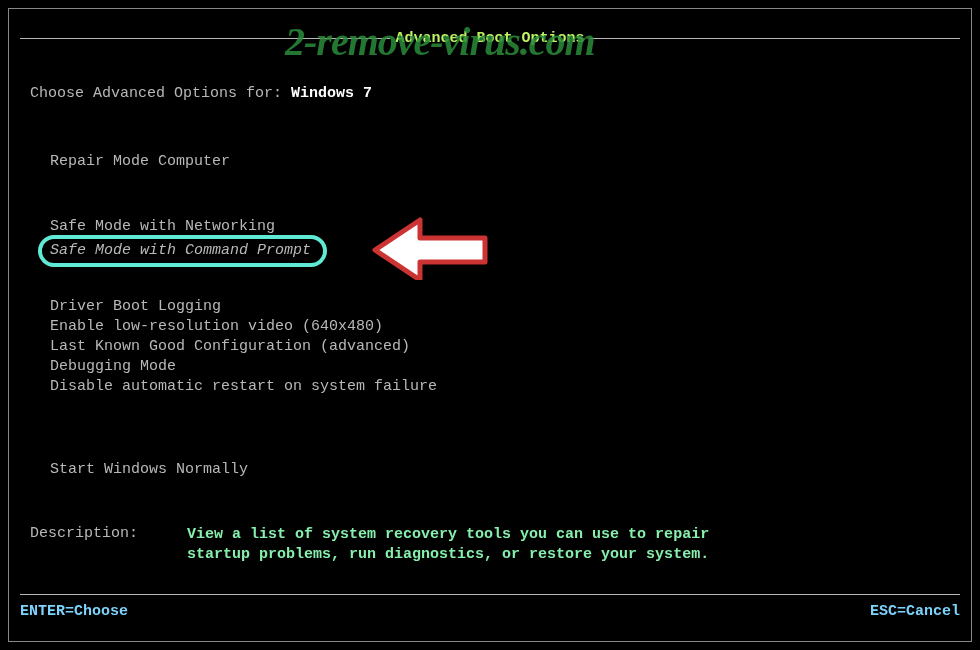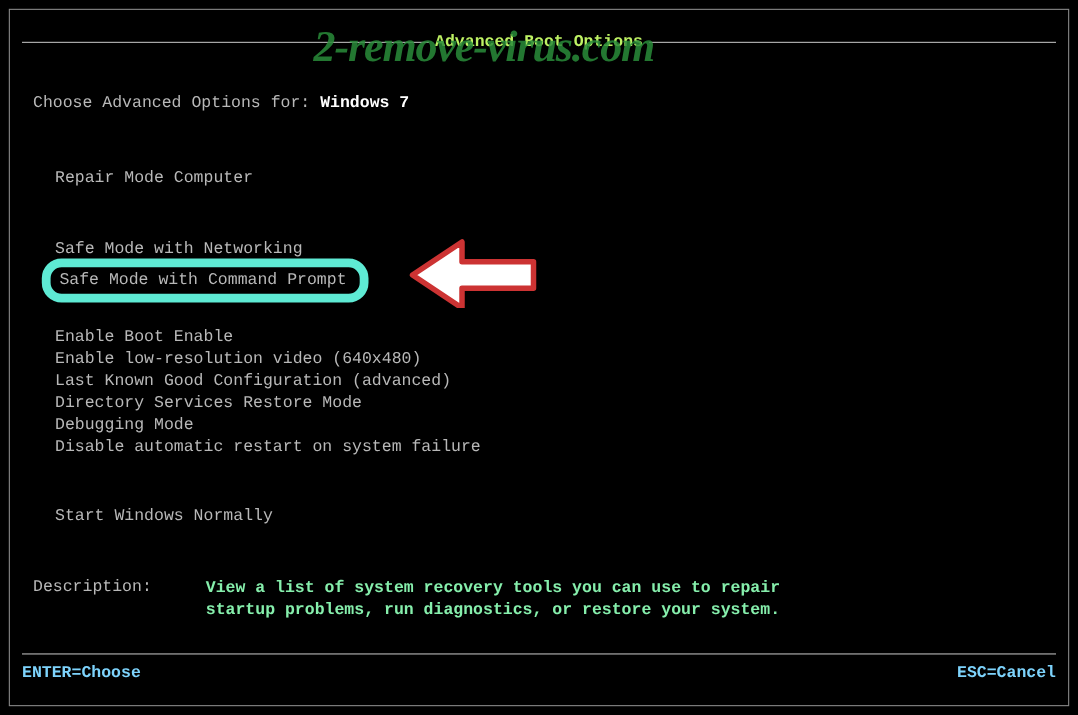--- a/index.html
+++ b/index.html
@@ -79,25 +79,26 @@
     .section-start {
       top: 460px;
     }
     .option {
       display: block;
       line-height: 20px;
       white-space: nowrap;
     }
     .highlighted {
       display: inline-block;
-      border: 8px solid #5eead4;
+      border: 4px solid #5eead4;
       border-radius: 18px;
       padding: 2px 12px 2px 8px;
       margin-left: -12px;
       margin-top: -2px;
+      font-style: italic;
     }
     .arrow-container {
       position: absolute;
       top: 210px;
       left: 365px;
       z-index: 5;
     }
     .description {
       position: absolute;
       top: 525px;
@@ -159,24 +160,23 @@
 <div class="section section-repair">
   <span class="option">Repair Mode Computer</span>
 </div>
 
 <div class="section section-safe">
   <span class="option">Safe Mode with Networking</span>
   <span class="option highlighted">Safe Mode with Command Prompt</span>
 </div>
 
 <div class="section section-enable">
-  <span class="option">Enable Boot Enable</span>
+  <span class="option">Driver Boot Logging</span>
   <span class="option">Enable low-resolution video (640x480)</span>
   <span class="option">Last Known Good Configuration (advanced)</span>
-  <span class="option">Directory Services Restore Mode</span>
   <span class="option">Debugging Mode</span>
   <span class="option">Disable automatic restart on system failure</span>
 </div>
 
 <div class="section section-start">
   <span class="option">Start Windows Normally</span>
 </div>
 
 <div class="arrow-container">
   <svg width="130" height="70" viewBox="0 0 130 70">

